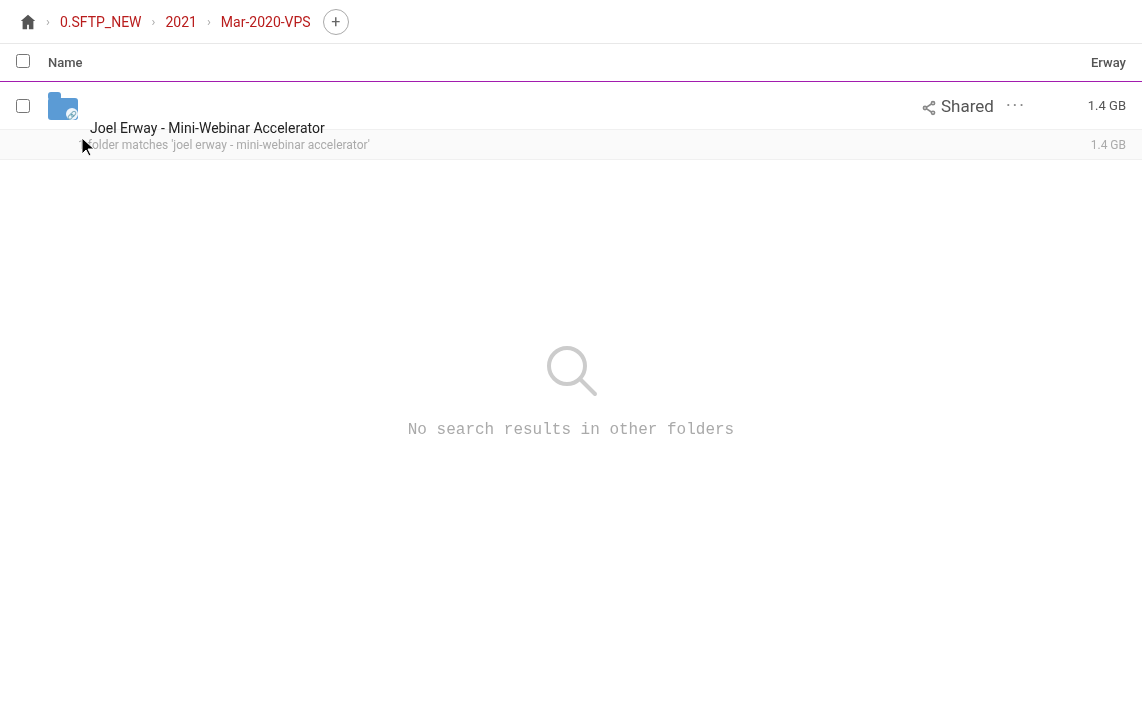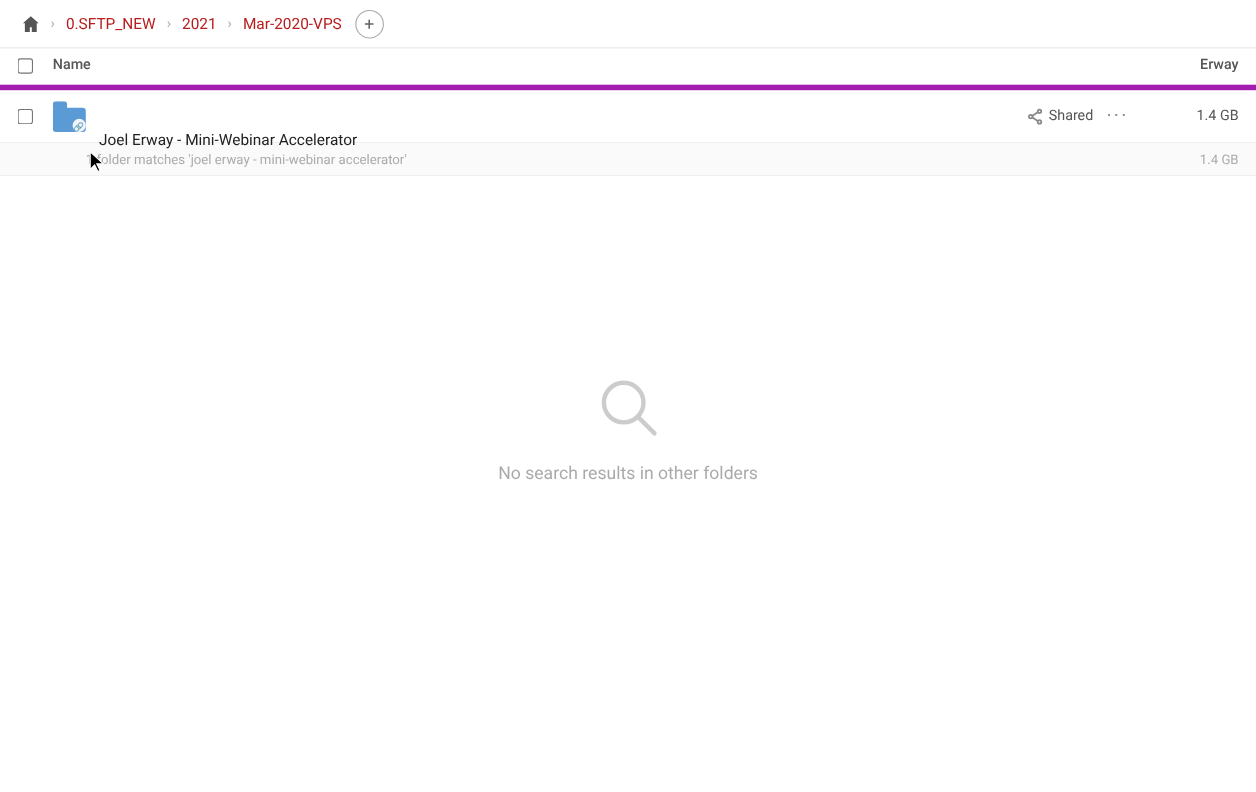--- a/index.html
+++ b/index.html
@@ -66,23 +66,23 @@
       border-radius: 50%;
       cursor: pointer;
       color: #666;
       font-size: 16px;
       margin-left: 4px;
     }
 
     
     .column-header {
       display: flex;
-      align-items: flex-start;
+      align-items: center;
       padding: 8px 16px;
-      border-bottom: 5px solid #a21caf;
+      border-bottom: 1px solid #a21caf;
       height: 38px;
     }
 
     .col-checkbox {
       width: 24px;
       margin-right: 8px;
     }
 
     .col-name {
       flex: 1;
@@ -134,24 +134,24 @@
 
     .file-actions {
       display: flex;
       align-items: center;
       gap: 8px;
       margin-right: 16px;
     }
 
     .shared-badge {
       display: flex;
-      align-items: flex-start;
+      align-items: flex-end;
       gap: 4px;
       color: #555;
-      font-size: 13px;
+      font-size: 17px;
     }
 
     .shared-badge svg {
       width: 16px;
       height: 16px;
       color: #888;
     }
 
     .more-btn {
       color: #888;
@@ -192,20 +192,21 @@
     }
 
     
     .empty-state {
       display: flex;
       flex-direction: column;
       align-items: center;
       justify-content: center;
       padding-top: 180px;
       gap: 16px;
+      font-family: Liberation Mono, monospace;
     }
 
     .empty-state-icon {
       color: #ccc;
     }
 
     .empty-state-icon svg {
       width: 60px;
       height: 60px;
     }

